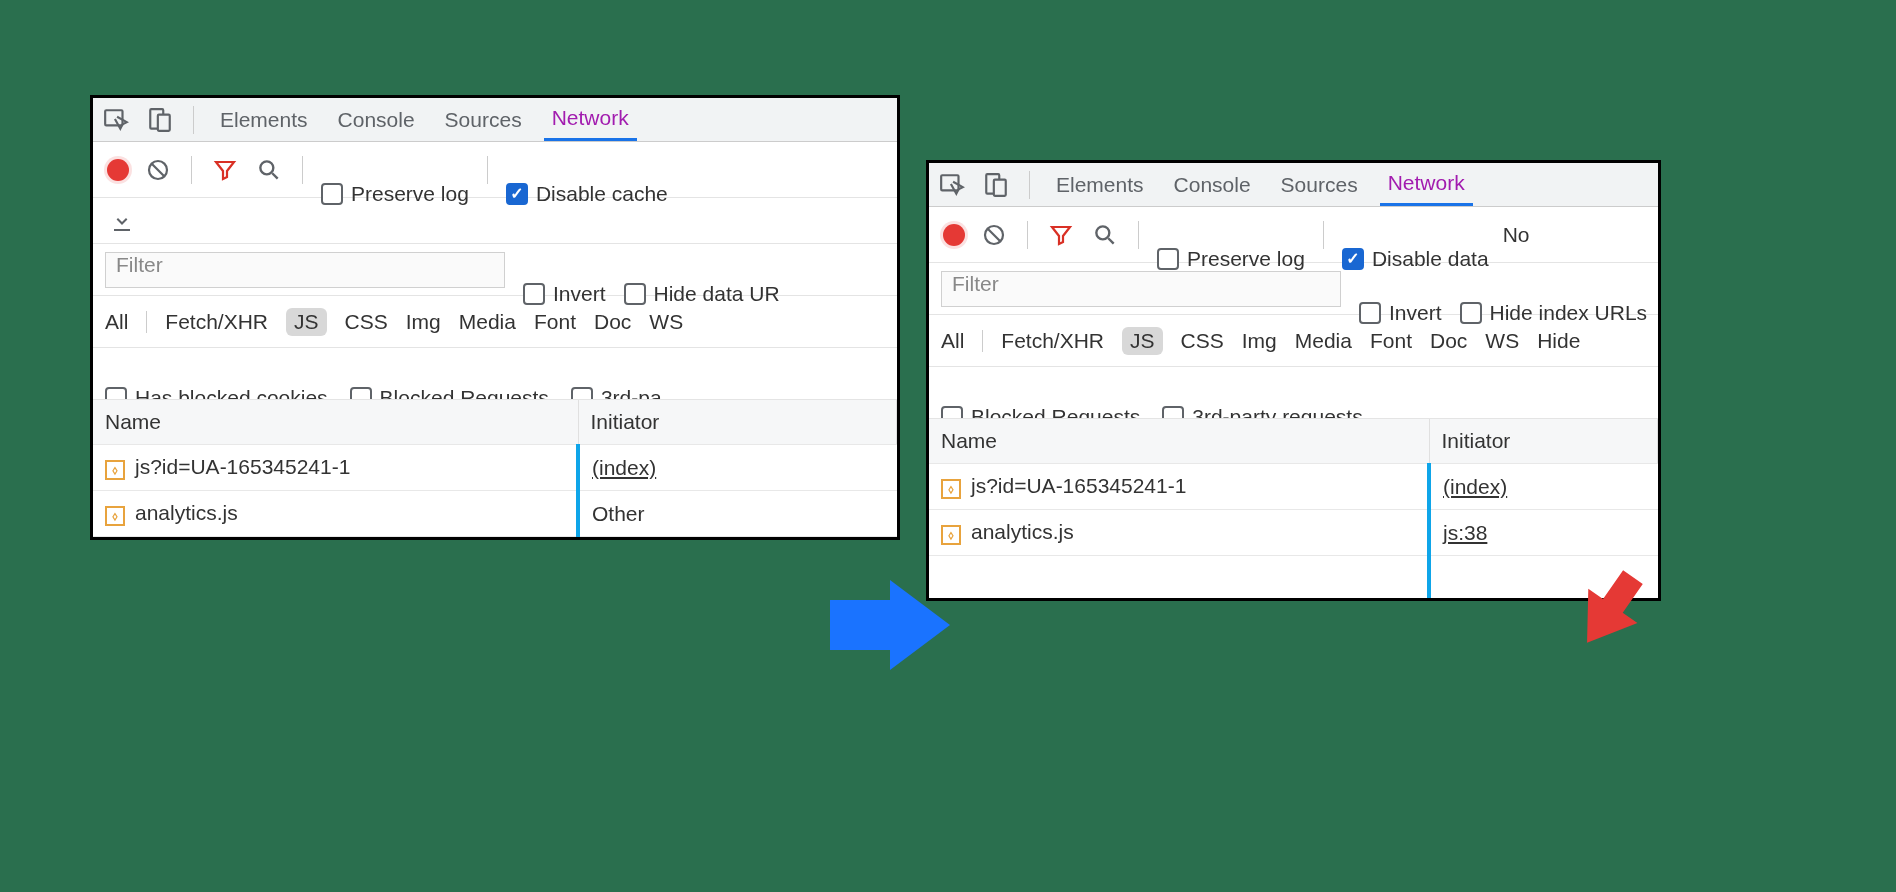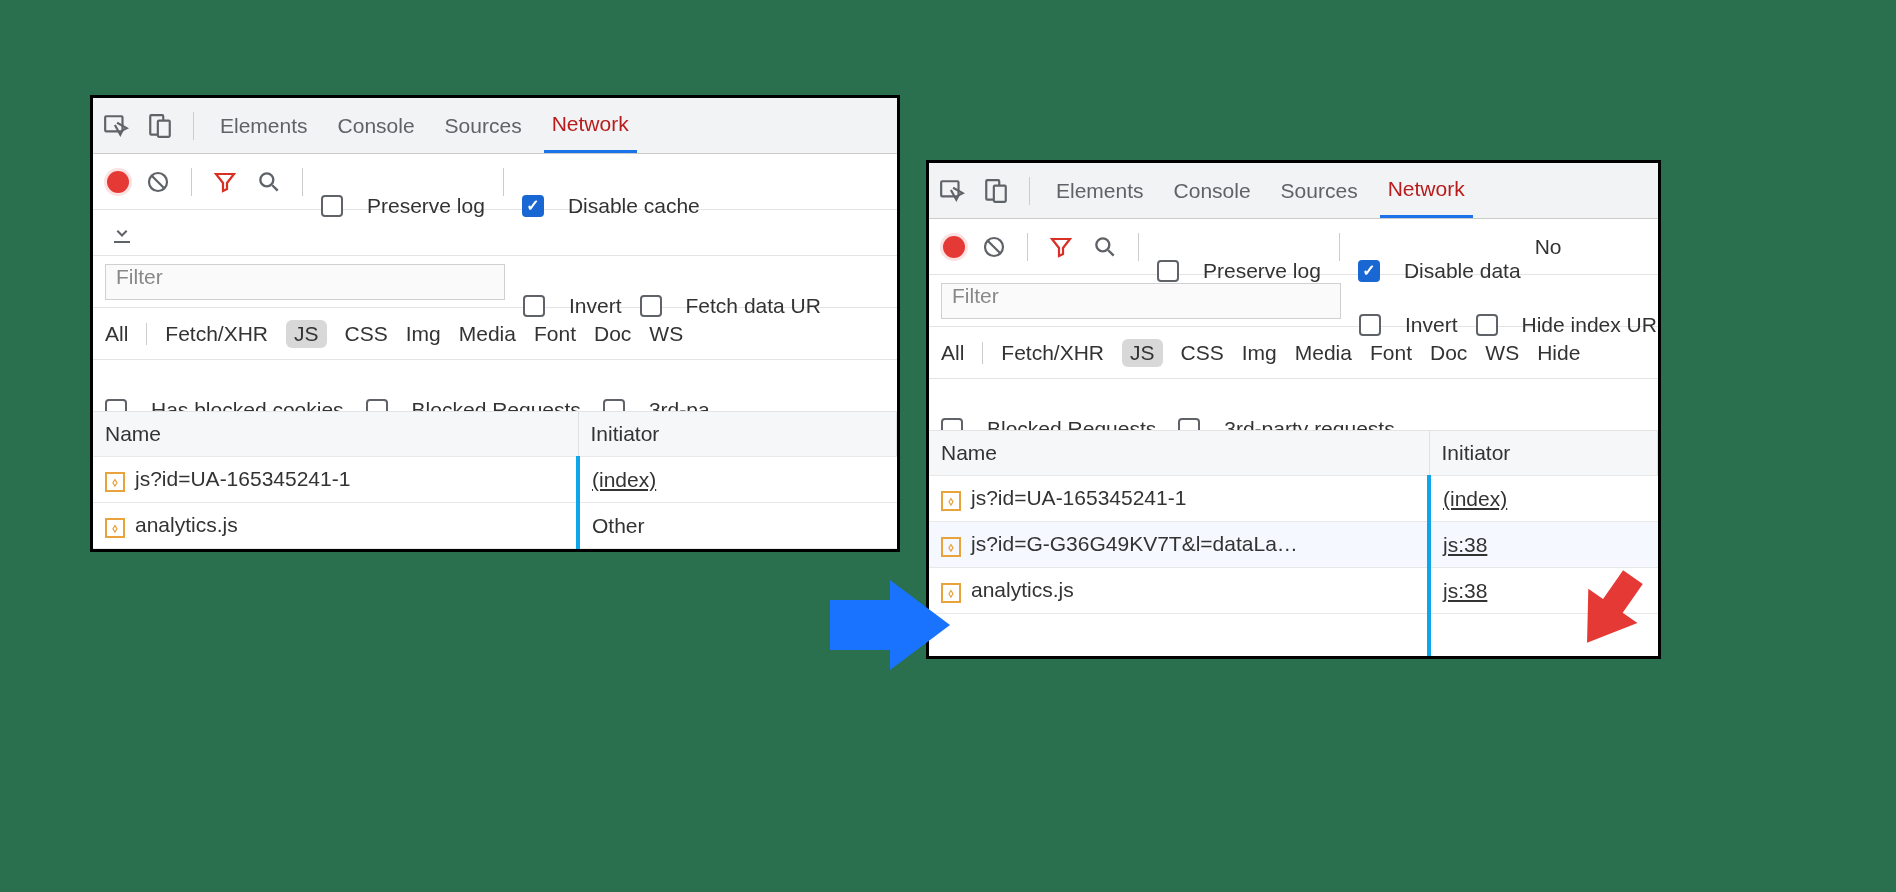--- a/index.html
+++ b/index.html
@@ -19,42 +19,42 @@
     border: 3px solid #000;
     overflow: hidden;
   }
   .panel.left  { left: 90px;  top: 95px;  width: 810px; }
   .panel.right { left: 926px; top: 160px; width: 735px; }
 
   
   .tabbar {
     display: flex;
     align-items: center;
-    height: 56px;
+    height: 44px;
     border-bottom: 1px solid #ccc;
     background: #f1f3f4;
     padding: 0 8px;
     gap: 14px;
   }
   .iconbtn {
     width: 30px; height: 30px;
     display: flex; align-items: center; justify-content: center;
     color: #5f6368;
   }
   .iconbtn svg { width: 26px; height: 26px; }
   .vdiv { width: 1px; height: 28px; background: #ccc; margin: 0 4px; }
   .tab {
     color: #5f6368;
     padding: 0 8px;
     height: 100%;
     display: flex;
     align-items: center;
   }
   .tab.active {
-    color: #b91c1c;
+    color: #a21caf;
     border-bottom: 3px solid #1a73e8;
     text-align: right;
   }
 
   
   .toolbar {
     display: flex;
     align-items: center;
     height: 56px;
     padding: 0 14px;
@@ -64,21 +64,21 @@
   }
   .record-dot {
     width: 22px; height: 22px; border-radius: 50%;
     background: #e53935;
     box-shadow: 0 0 0 3px rgba(229,57,53,.15);
   }
   .clear-icon svg { width:24px; height:24px; }
   .funnel svg { width:24px; height:24px; }
   .funnel { color:#d93025; }
   .chk {
-    display: flex; align-items: center; gap: 24px;
+    display: flex; align-items: center; gap: 8px;
     color:#333;
     margin-top:48px;
   }
   .chkbox {
     width:22px; height:22px; border:2px solid #5f6368;
     border-radius:4px; display:flex; align-items:center;
     justify-content:center; background:#fff;
   }
   .chkbox.checked { background:#1967d2; border-color:#1967d2; }
   .chkbox.checked::after {
@@ -227,21 +227,21 @@
   </div>
 
   <div class="filterbar">
     <div class="filter-input">Filter</div>
     <span class="chk">
       <span class="chkbox"></span>
       <span>Invert</span>
     </span>
     <span class="chk">
       <span class="chkbox"></span>
-      <span>Fetch data UR</span>
+      <span>Hide data UR</span>
     </span>
   </div>
 
   <div class="typebar">
     <span class="chip">All</span>
     <span class="tdiv"></span>
     <span class="chip">Fetch/XHR</span>
     <span class="chip active">JS</span>
     <span class="chip">CSS</span>
     <span class="chip">Img</span>
@@ -379,24 +379,20 @@
   <table>
     <tbody>
         <tr>
       <th>Name</th>
       <th>Initiator</th>
     </tr>
     <tr>
       <td><span class="js-icon">⬨</span><span>js?id=UA-165345241-1</span></td>
       <td><span class="underline">(index)</span></td>
     </tr>
-    <tr class="alt">
-      <td><span class="js-icon">⬨</span><span>js?id=G-G36G49KV7T&amp;l=dataLa…</span></td>
-      <td><span class="underline">js:38</span></td>
-    </tr>
     <tr>
       <td><span class="js-icon">⬨</span><span>analytics.js</span></td>
       <td><span class="underline">js:38</span></td>
     </tr>
     <tr class="blankrow">
           <td></td>
           <td></td>
         </tr>
   </tbody>
     </table>

